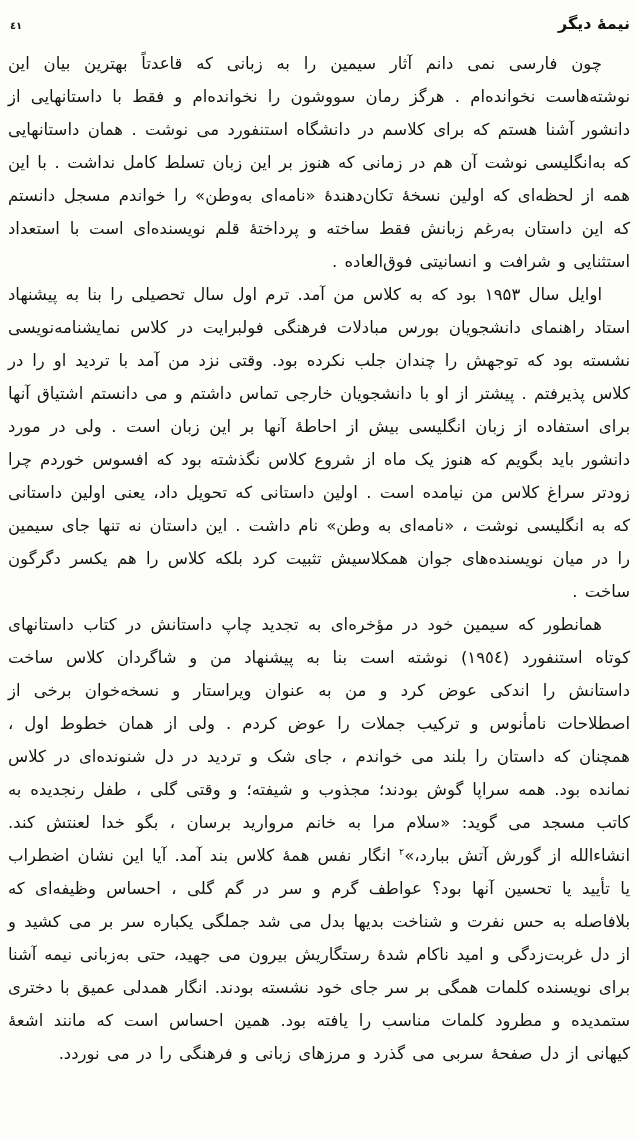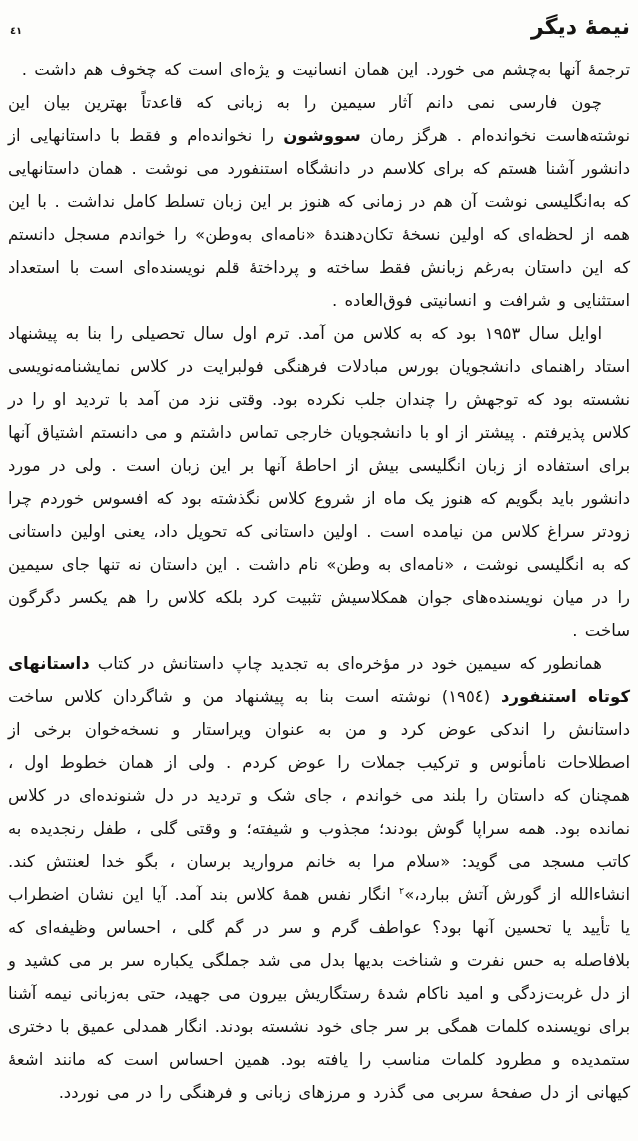--- a/index.html
+++ b/index.html
@@ -22,53 +22,52 @@
   }
   .page-header {
     display: flex;
     justify-content: space-between;
     align-items: baseline;
     font-weight: bold;
     margin-bottom: 14px;
     padding-left: 2px;
   }
   .running-head {
-    font-size: 22px;
+    font-size: 16px;
   }
   .page-number {
     font-size: 10px;
     letter-spacing: 2px;
   }
   .page-body p.para {
     margin: 0;
     font-size: 16.5px;
     line-height: 33px;
     text-align: justify;
     text-justify: inter-word;
     word-spacing: 2px;
   }
   .page-body p.para.indent {
     text-indent: 28px;
   }
   .bold {
-    font-weight: bold;
+    font-weight: normal;
   }
   sup.fn {
     font-size: 9.5px;
     line-height: 0;
     vertical-align: super;
   }
 </style>
 </head>
 <body>
 
 <div class="page">
   <div class="page-header">
     <span class="running-head">نیمهٔ دیگر</span>
     <span class="page-number">٤١</span>
   </div>
   <div class="page-body">
-      <p class="para"><span>ترجمهٔ آنها به‌چشم می خورد. این همان انسانیت و یژه‌ای است که چخوف هم داشت .</span></p>
       <p class="para indent"><span>چون فارسی نمی دانم آثار سیمین را به زبانی که قاعدتاً بهترین بیان این نوشته‌هاست نخوانده‌ام . هرگز رمان </span><span class="bold">سووشون</span><span> را نخوانده‌ام و فقط با داستانهایی از دانشور آشنا هستم که برای کلاسم در دانشگاه استنفورد می نوشت . همان داستانهایی که به‌انگلیسی نوشت آن هم در زمانی که هنوز بر این زبان تسلط کامل نداشت . با این همه از لحظه‌ای که اولین نسخهٔ تکان‌دهندهٔ «نامه‌ای به‌وطن» را خواندم مسجل دانستم که این داستان به‌رغم زبانش فقط ساخته و پرداختهٔ قلم نویسنده‌ای است با استعداد استثنایی و شرافت و انسانیتی فوق‌العاده .</span></p>
       <p class="para indent"><span>اوایل سال ۱۹۵۳ بود که به کلاس من آمد. ترم اول سال تحصیلی را بنا به پیشنهاد استاد راهنمای دانشجویان بورس مبادلات فرهنگی فولبرایت در کلاس نمایشنامه‌نویسی نشسته بود که توجهش را چندان جلب نکرده بود. وقتی نزد من آمد با تردید او را در کلاس پذیرفتم . پیشتر از او با دانشجویان خارجی تماس داشتم و می دانستم اشتیاق آنها برای استفاده از زبان انگلیسی بیش از احاطهٔ آنها بر این زبان است . ولی در مورد دانشور باید بگویم که هنوز یک ماه از شروع کلاس نگذشته بود که افسوس خوردم چرا زودتر سراغ کلاس من نیامده است . اولین داستانی که تحویل داد، یعنی اولین داستانی که به انگلیسی نوشت ، «نامه‌ای به وطن» نام داشت . این داستان نه تنها جای سیمین را در میان نویسنده‌های جوان همکلاسیش تثبیت کرد بلکه کلاس را هم یکسر دگرگون ساخت .</span></p>
       <p class="para indent"><span>همانطور که سیمین خود در مؤخره‌ای به تجدید چاپ داستانش در کتاب </span><span class="bold">داستانهای کوتاه استنفورد</span><span> (١٩٥٤) نوشته است بنا به پیشنهاد من و شاگردان کلاس ساخت داستانش را اندکی عوض کرد و من به عنوان ویراستار و نسخه‌خوان برخی از اصطلاحات نامأنوس و ترکیب جملات را عوض کردم . ولی از همان خطوط اول ، همچنان که داستان را بلند می خواندم ، جای شک و تردید در دل شنونده‌ای در کلاس نمانده بود. همه سراپا گوش بودند؛ مجذوب و شیفته؛ و وقتی گلی ، طفل رنجدیده به کاتب مسجد می گوید: «سلام مرا به خانم مروارید برسان ، بگو خدا لعنتش کند. انشاءالله از گورش آتش ببارد،»</span><sup class="fn">۲</sup><span> انگار نفس همهٔ کلاس بند آمد. آیا این نشان اضطراب یا تأیید یا تحسین آنها بود؟ عواطف گرم و سر در گم گلی ، احساس وظیفه‌ای که بلافاصله به حس نفرت و شناخت بدیها بدل می شد جملگی یکباره سر بر می کشید و از دل غربت‌زدگی و امید ناکام شدهٔ رستگاریش بیرون می جهید، حتی به‌زبانی نیمه آشنا برای نویسنده کلمات همگی بر سر جای خود نشسته بودند. انگار همدلی عمیق با دختری ستمدیده و مطرود کلمات مناسب را یافته بود. همین احساس است که مانند اشعهٔ کیهانی از دل صفحهٔ سربی می گذرد و مرزهای زبانی و فرهنگی را در می نوردد.</span></p>
     </div>
 </div>
 
 </body></html>

